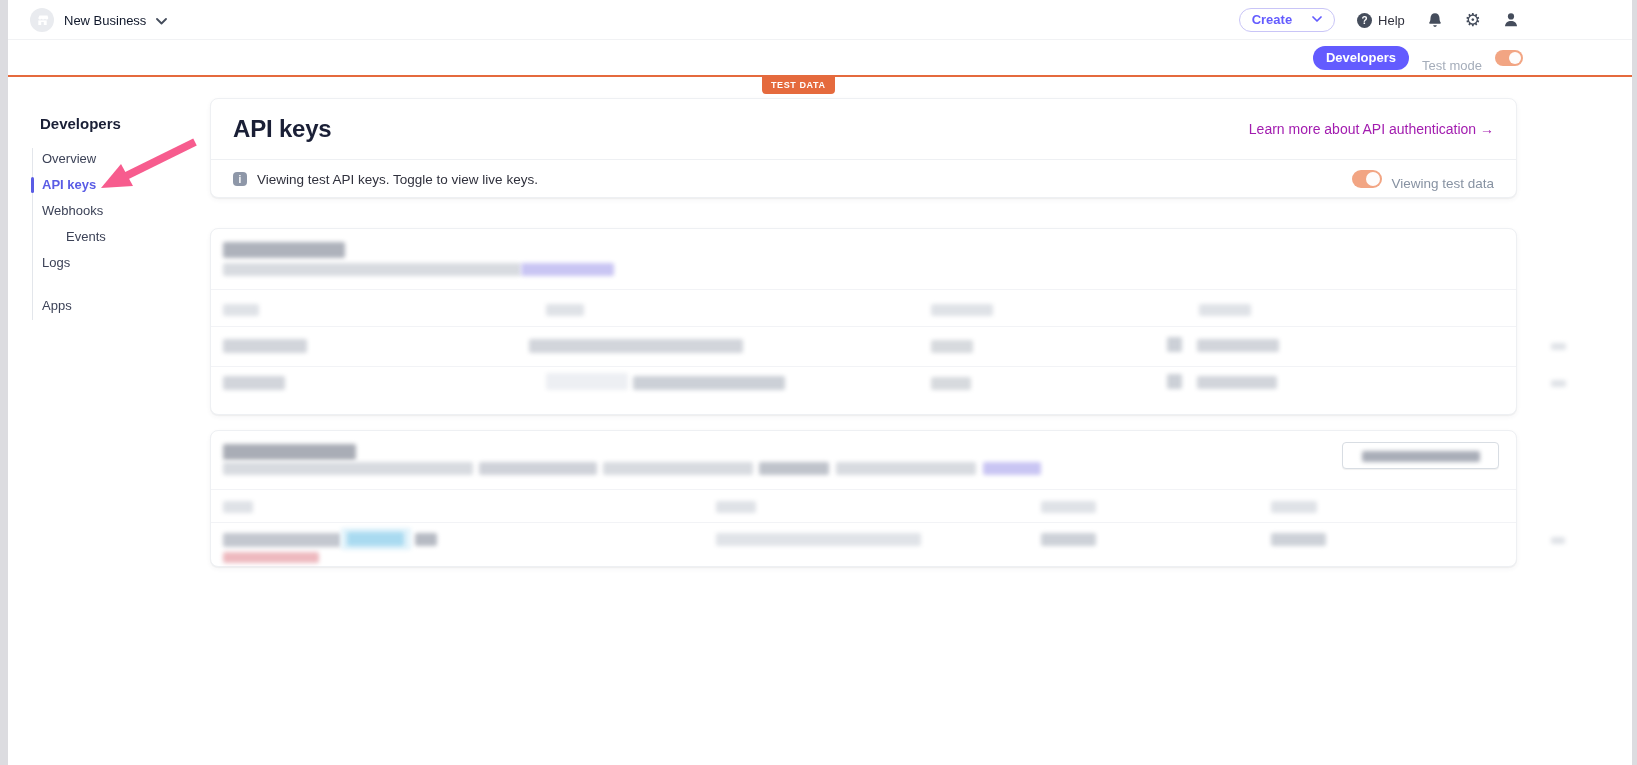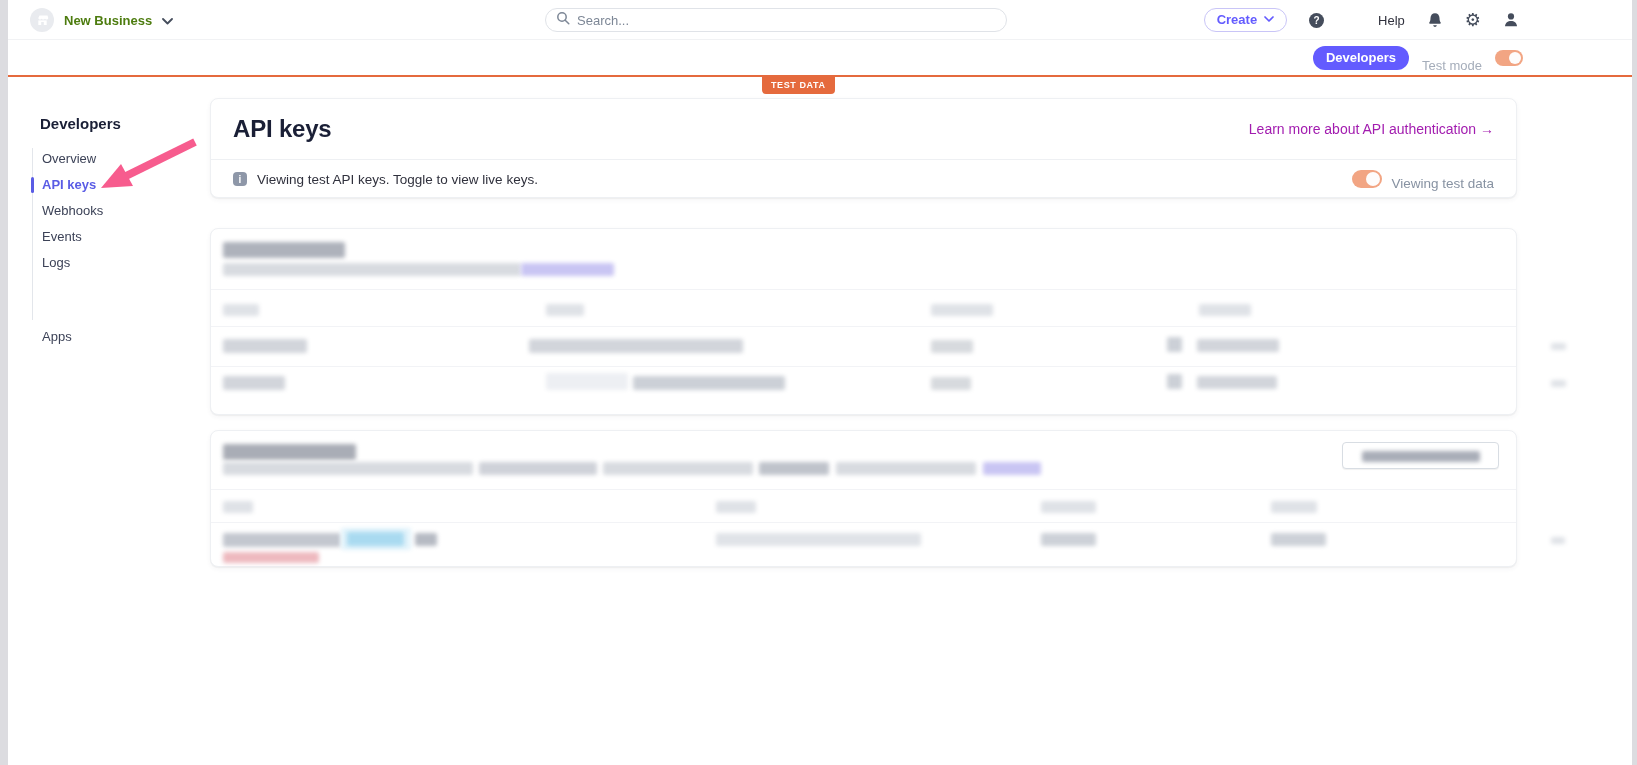--- a/index.html
+++ b/index.html
@@ -9,29 +9,29 @@
     background:#ffffff; color:#30313d; position:relative; overflow:hidden;
   }
   .edge { position:absolute; top:0; bottom:0; background:#dcdce0; z-index:50; }
   .edge.left { left:0; width:8px; }
   .edge.right { right:0; width:5px; }
 
   
   .topbar { position:absolute; left:0; top:0; width:100%; height:40px; background:#fff; border-bottom:1px solid #f1f2f4; z-index:10; }
   .tb-left { position:absolute; left:30px; top:0; height:40px; display:flex; align-items:center; gap:10px; cursor:pointer; }
   .avatar { width:24px; height:24px; border-radius:50%; background:#e9ebef; display:flex; align-items:center; justify-content:center; }
-  .acct-name { font-size:13px; font-weight:700; color:#4d7c0f; }
+  .acct-name { font-size:13px; font-weight:400; color:#0f172a; }
   .tb-search { position:absolute; left:545px; top:8px; width:462px; height:24px; border:1px solid #e0e3e8; border-radius:12px; background:#fff; display:flex; align-items:center; padding:0 10px; gap:7px; }
   .tb-search input { border:none; outline:none; background:transparent; font-size:13px; color:#30313d; width:100%; font-family:"Liberation Sans",sans-serif; }
   .tb-search input::placeholder { color:#7d8796; }
   .tb-right { position:absolute; right:118px; top:0; height:40px; display:flex; align-items:center; gap:22px; }
-  .create-btn { display:flex; align-items:center; gap:7px; border:1px solid #c9c5f7; border-radius:12px; padding:3px 12px 4px 12px; background:#fff; color:#635bff; font-size:13px; font-weight:600; cursor:pointer; font-family:"Liberation Sans",sans-serif; }
+  .create-btn { display:flex; align-items:center; gap:20px; border:1px solid #c9c5f7; border-radius:12px; padding:3px 12px 4px 12px; background:#fff; color:#635bff; font-size:13px; font-weight:600; cursor:pointer; font-family:"Liberation Sans",sans-serif; }
   .help { display:flex; align-items:center; gap:6px; cursor:pointer; }
   .qicon { width:15px; height:15px; border-radius:50%; background:#454d5c; color:#fff; font-size:10px; font-weight:700; display:inline-flex; align-items:center; justify-content:center; }
-  .help-label { font-size:13px; color:#30313d;margin-left:48px; }
+  .help-label { font-size:13px; color:#30313d; }
   .tb-ico { cursor:pointer; display:flex; align-items:center; }
   .gear-glyph { font-size:18px; color:#454d5c; line-height:1; }
 
   
   .mainnav { position:absolute; left:0; top:40px; width:100%; height:37px; background:#fff; border-bottom:2px solid #e56a3d; z-index:9; }
   .nav-left { position:absolute; left:40px; top:0; height:35px; display:flex; align-items:center; gap:27px; }
   .nav-item { font-size:13px; font-weight:600; color:#30313d; cursor:pointer; text-decoration:none; }
   .nav-more { display:flex; align-items:center; gap:6px; cursor:pointer; }
   .nav-right { position:absolute; right:114px; top:0; height:35px; display:flex; align-items:center; gap:13px; }
   .dev-pill { background:#635bff; color:#fff; font-size:13px; font-weight:700; border:none; border-radius:12px; padding:4px 13px 5px 13px; cursor:pointer; font-family:"Liberation Sans",sans-serif; }
@@ -89,29 +89,20 @@
         </svg>
     </span>
     <span class="acct-name">New Business</span>
     <span>
       <svg width="11" height="7" viewBox="0 0 11 7">
           <polyline points="1,1 5.5,5.5 10,1" fill="none" stroke="#454d5c" stroke-width="1.8" stroke-linecap="round" stroke-linejoin="round"></polyline>
         </svg>
     </span>
   </div>
 
-  <div class="tb-search">
-    <span>
-      <svg width="14" height="14" viewBox="0 0 14 14">
-          <circle cx="6" cy="6" r="4.2" fill="none" stroke="#7d8796" stroke-width="1.5"></circle>
-          <line x1="9.2" y1="9.2" x2="12.8" y2="12.8" stroke="#7d8796" stroke-width="1.5" stroke-linecap="round"></line>
-        </svg>
-    </span>
-    <input type="text" placeholder="Search..." style="">
-  </div>
 
   <div class="tb-right">
     <button class="create-btn">
       <span>Create</span>
       <svg width="10" height="7" viewBox="0 0 10 7">
           <polyline points="1,1 5,5 9,1" fill="none" stroke="#635bff" stroke-width="1.7" stroke-linecap="round" stroke-linejoin="round"></polyline>
         </svg>
     </button>
     <div class="help">
       <span class="qicon">?</span>
@@ -145,23 +136,23 @@
 
 <div class="testdata-badge">TEST DATA</div>
 
 <aside class="sidebar">
   <h2 class="sb-title">Developers</h2>
   <div class="sb-rail"></div>
   <div class="sb-activebar"></div>
   <a class="sb-item" style="top:74px;">Overview</a>
   <a class="sb-item active" style="top:100px;">API keys</a>
   <a class="sb-item" style="top:126px;">Webhooks</a>
-  <a class="sb-item" style="top:152px;">Events</a>
+  <a class="sb-item" style="top:152px;margin-left:24px;">Events</a>
   <a class="sb-item" style="top:178px;">Logs</a>
-  <a class="sb-item" style="top:221px;margin-top:31px;">Apps</a>
+  <a class="sb-item" style="top:221px;">Apps</a>
   <svg class="sb-arrow" width="110" height="70" viewBox="0 0 110 70">
     <line x1="100" y1="14" x2="31" y2="48" stroke="#f75c8e" stroke-width="8"></line>
     <polygon points="6,60 26,36 38,58" fill="#f75c8e"></polygon>
   </svg>
 </aside>
 
 <section class="card headercard">
   <div class="hc-top">
     <h1 class="page-title">API keys</h1>
     <a class="learn-link">Learn more about API authentication →</a>

